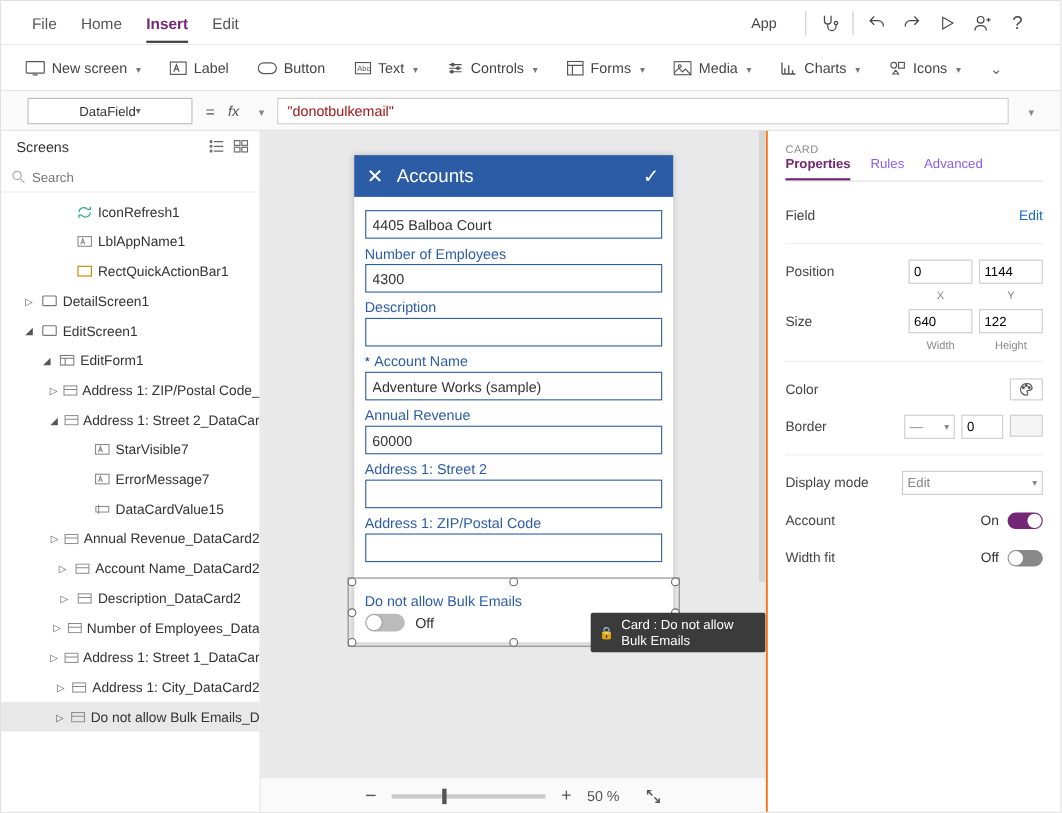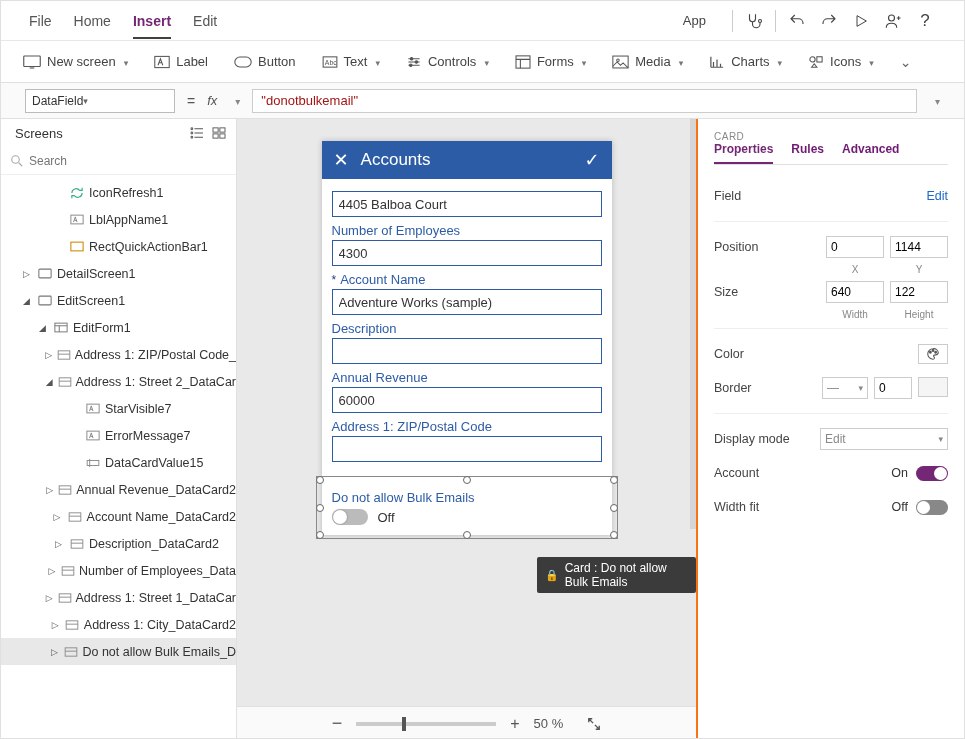--- a/index.html
+++ b/index.html
@@ -10,21 +10,21 @@
 .menubar-left .mb-item.active { color:#742774; font-weight:600; border-bottom:2px solid #404040; padding-bottom:8px; margin-bottom:-10px;}
 .menubar-right{ display:flex; align-items:center; gap:10px;}
 .menubar-right .ap{ font-size:13px; color:#444; margin-right:16px;}
 .menubar-right .sep{ width:1px; height:22px; background:#ccc;}
 .menubar-right .ico{ width:22px; height:22px; display:flex; align-items:center; justify-content:center; color:#444;}
 .toolbar{ height:42px; border-bottom:1px solid #e0e0e0; display:flex; align-items:center; padding:0 22px; gap:26px;}
 .tb-item{ display:flex; align-items:center; gap:6px; color:#444; font-size:13px; cursor:pointer;}
 .tb-item .caret:after{content:"▾"; font-size:9px; color:#777; margin-left:2px;}
 .tb-ico{ color:#666; display:inline-flex;}
 .formula-bar{ height:36px; background:#fafafa; border-bottom:1px solid #e0e0e0; display:flex; align-items:center; padding:0 24px; gap:12px;}
-.prop-select{ width:150px; height:24px; border:1px solid #bbb; background:#fff; display:flex; align-items:center; justify-content:flex-start; padding:0 6px; font-size:12px; color:#333;}
+.prop-select{ width:150px; height:24px; border:1px solid #bbb; background:#fff; display:flex; align-items:center; justify-content:center; padding:0 6px; font-size:12px; color:#333;}
 .prop-select:after{content:"▾"; font-size:9px; color:#666;}
 .eq{ font-size:14px; color:#555;}
 .fx{ font-style:italic; color:#555; font-size:13px;}
 .formula-input{ flex:1; height:24px; border:1px solid #ccc; background:#fff; padding:0 8px; font-family:Consolas,monospace; font-size:13px; color:#a31515; display:flex; align-items:center;}
 .formula-input:after{content:""; }
 .fcaret:after{content:"▾"; color:#888; font-size:10px; margin-left:6px;}
 .main{ display:flex; height: calc(739px - 40px - 42px - 36px);}
 .leftpanel{ width:236px; border-right:1px solid #e0e0e0; display:flex; flex-direction:column;}
 .lp-head{ height:28px; display:flex; align-items:center; justify-content:space-between; padding:0 10px 0 14px; color:#333;}
 .lp-head .h{font-size:13px;}
@@ -59,21 +59,21 @@
 .tooltip{ position:absolute; background:#3b3b3b; color:#fff; font-size:12px; padding:4px 8px; border-radius:2px; display:flex; align-items:center; gap:6px;}
 .tooltip .lock{font-size:11px;}
 .scrollhint{ position:absolute; right:0; top:0; width:6px; height:410px; background:#d5d5d5;}
 .zoombar{ height:34px; border-top:1px solid #e0e0e0; background:#fafafa; display:flex; align-items:center; justify-content:center; gap:14px; color:#555; font-size:13px;}
 .zslider{ width:140px; height:4px; background:#ccc; position:relative;}
 .zslider .thumb{ position:absolute; left:46px; top:-5px; width:4px; height:14px; background:#555;}
 .rightpanel{ width:268px; border-left:2px solid #f97316; padding:12px 16px; overflow:auto;}
 .rp-kicker{ font-size:10px; color:#888; letter-spacing:.5px;}
 .rp-title{ font-size:14px; color:#333; margin:4px 0 8px 0;}
 .rp-tabs{ display:flex; gap:18px; border-bottom:1px solid #e0e0e0; margin-bottom:14px;}
-.rp-tab{ font-size:12px; color:#701a75; padding-bottom:6px; cursor:pointer;font-weight:bold;}
+.rp-tab{ font-size:12px; color:#8b5cf6; padding-bottom:6px; cursor:pointer;}
 .rp-tab.active{ color:#742774; border-bottom:2px solid #742774; font-weight:600;}
 .rp-row{ display:flex; justify-content:space-between; align-items:center; height:34px; font-size:12.5px; color:#333;}
 .rp-row .lbl{ color:#444;}
 .rp-inputgrp{ display:flex; gap:6px;}
 .rp-in{ width:58px; height:22px; border:1px solid #ccc; font-size:12px; padding:0 4px;}
 .rp-sub{ display:flex; gap:6px; justify-content:flex-end; font-size:10px; color:#888;}
 .rp-sub span{ width:58px; text-align:center;}
 .rp-sep{ height:1px; background:#eee; margin:8px 0;}
 .rp-select{ width:128px; height:22px; border:1px solid #ccc; font-size:12px; padding:0 4px; color:#888; display:flex; align-items:center; justify-content:space-between;}
 .rp-select:after{content:"▾"; font-size:9px;}
@@ -479,23 +479,24 @@
       <div class="scrollhint"></div>
       <div class="phone">
         <div class="phone-header">
           <span class="x">✕</span>
           <span class="title">Accounts</span>
           <span class="chk">✓</span>
         </div>
         <div class="pform" id="pform">
             <div class="pf-field"><input class="pf-input" value="4405 Balboa Court" style=""></div>
             <div class="pf-field"><div class="pf-label">Number of Employees</div><input class="pf-input" value="4300" style=""></div>
+            <div class="pf-field"><div class="pf-label">Description</div><input class="pf-input" value="" style=""></div>
             <div class="pf-field"><div class="pf-label"><span class="star">*</span>Account Name</div><input class="pf-input" value="Adventure Works (sample)" style=""></div>
-            <div class="pf-field"><div class="pf-label">Description</div><input class="pf-input" value="" style=""></div>
             <div class="pf-field"><div class="pf-label">Annual Revenue</div><input class="pf-input" value="60000" style=""></div>
+            <div class="pf-field"><div class="pf-label">Address 1: Street 2</div><input class="pf-input" value="" style=""></div>
             <div class="pf-field"><div class="pf-label">Address 1: ZIP/Postal Code</div><input class="pf-input" value="" style=""></div>
           </div>
 
         <div class="card-sel" id="selcard">
           <div class="selbox"></div>
           <div class="pf-label">Do not allow Bulk Emails</div>
           <div class="toggle">
             <div class="tog-track">
                 <div class="tog-knob"></div>
               </div>

